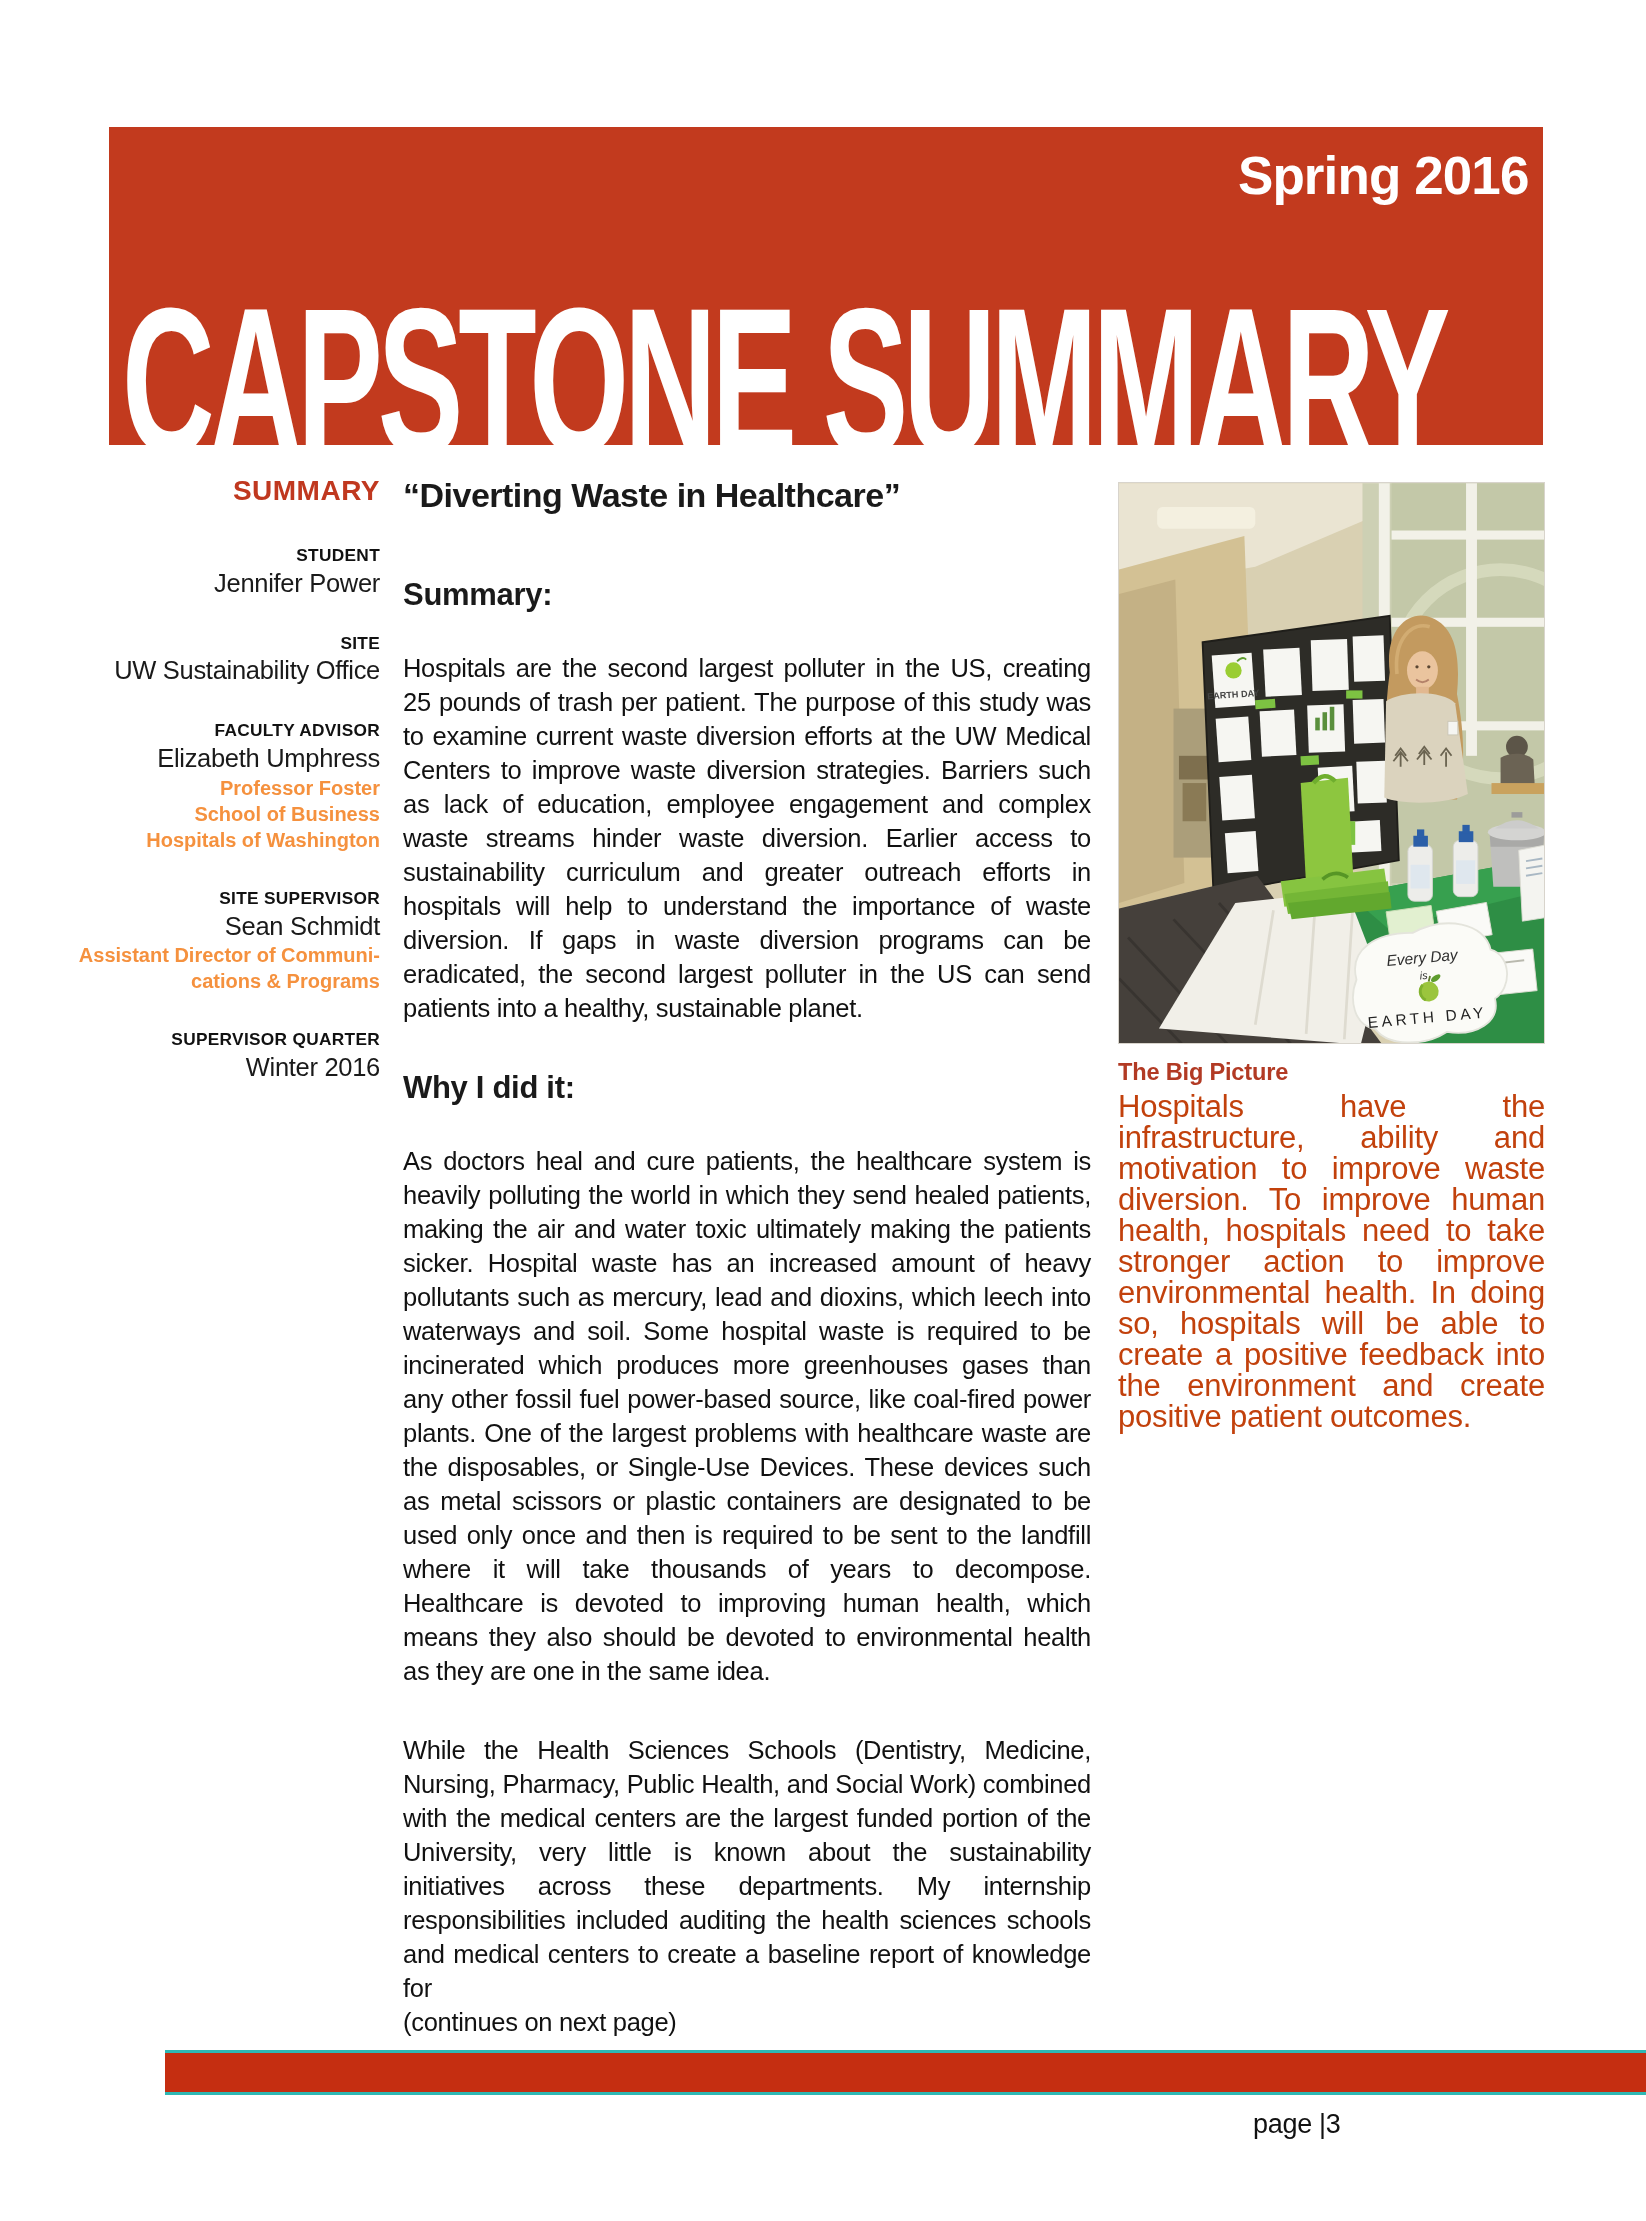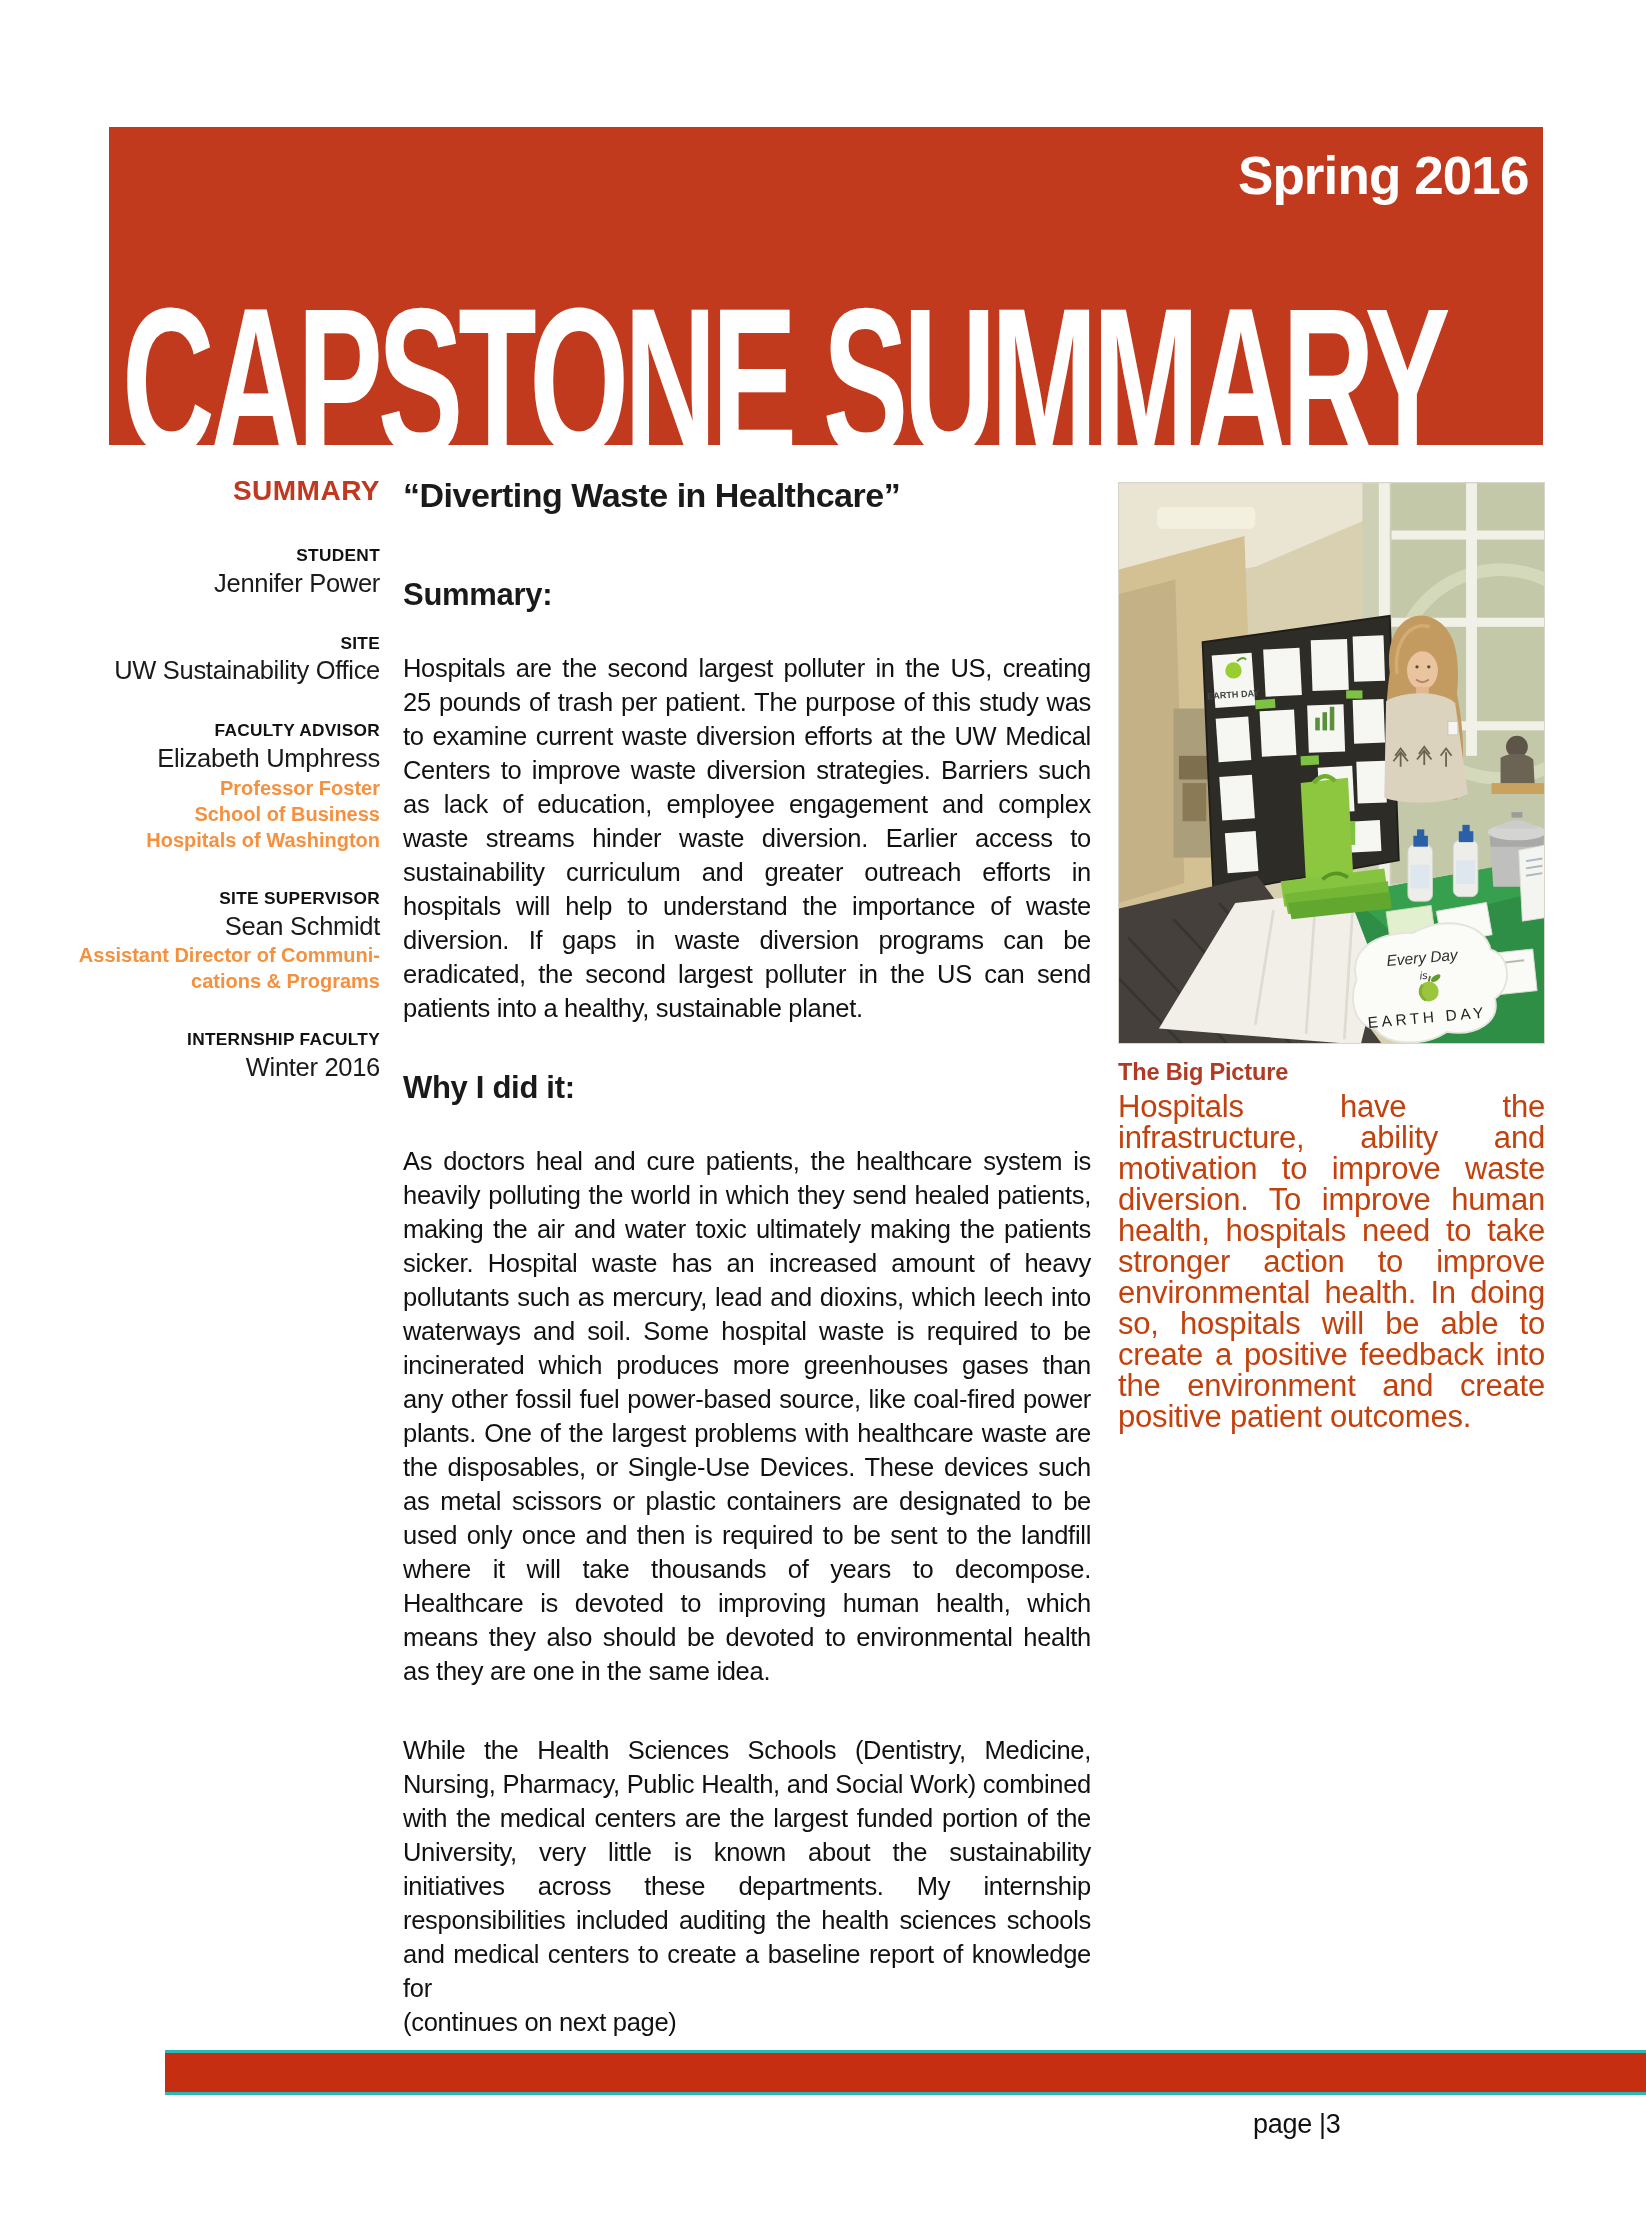--- a/index.html
+++ b/index.html
@@ -117,21 +117,21 @@
     <div class="field">
       <div class="field-label">SITE SUPERVISOR</div>
       <div class="field-value">Sean Schmidt</div>
       <div class="field-sub">
         <div>Assistant Director of Communi-</div>
         <div>cations &amp; Programs</div>
       </div>
     </div>
 
     <div class="field">
-      <div class="field-label">INTERNSHIP FACULTY</div>
+      <div class="field-label">SUPERVISOR QUARTER</div>
       <div class="field-value">Winter 2016</div>
     </div>
   </div>
 
   <div class="main-col">
     <div class="article-title">“Diverting Waste in Healthcare”</div>
 
     <div class="section-heading">Summary:</div>
     <div class="body-para">Hospitals are the second largest polluter in the US, creating 25 pounds of trash per patient. The purpose of this study was to examine current waste diversion efforts at the UW Medical Centers to improve waste diversion strategies. Barriers such as lack of education, employee engagement and complex waste streams hinder waste diversion. Earlier access to sustainability curriculum and greater outreach efforts in hospitals will help to understand the importance of waste diversion. If gaps in waste diversion programs can be eradicated, the second largest polluter in the US can send patients into a healthy, sustainable planet.</div>
 

